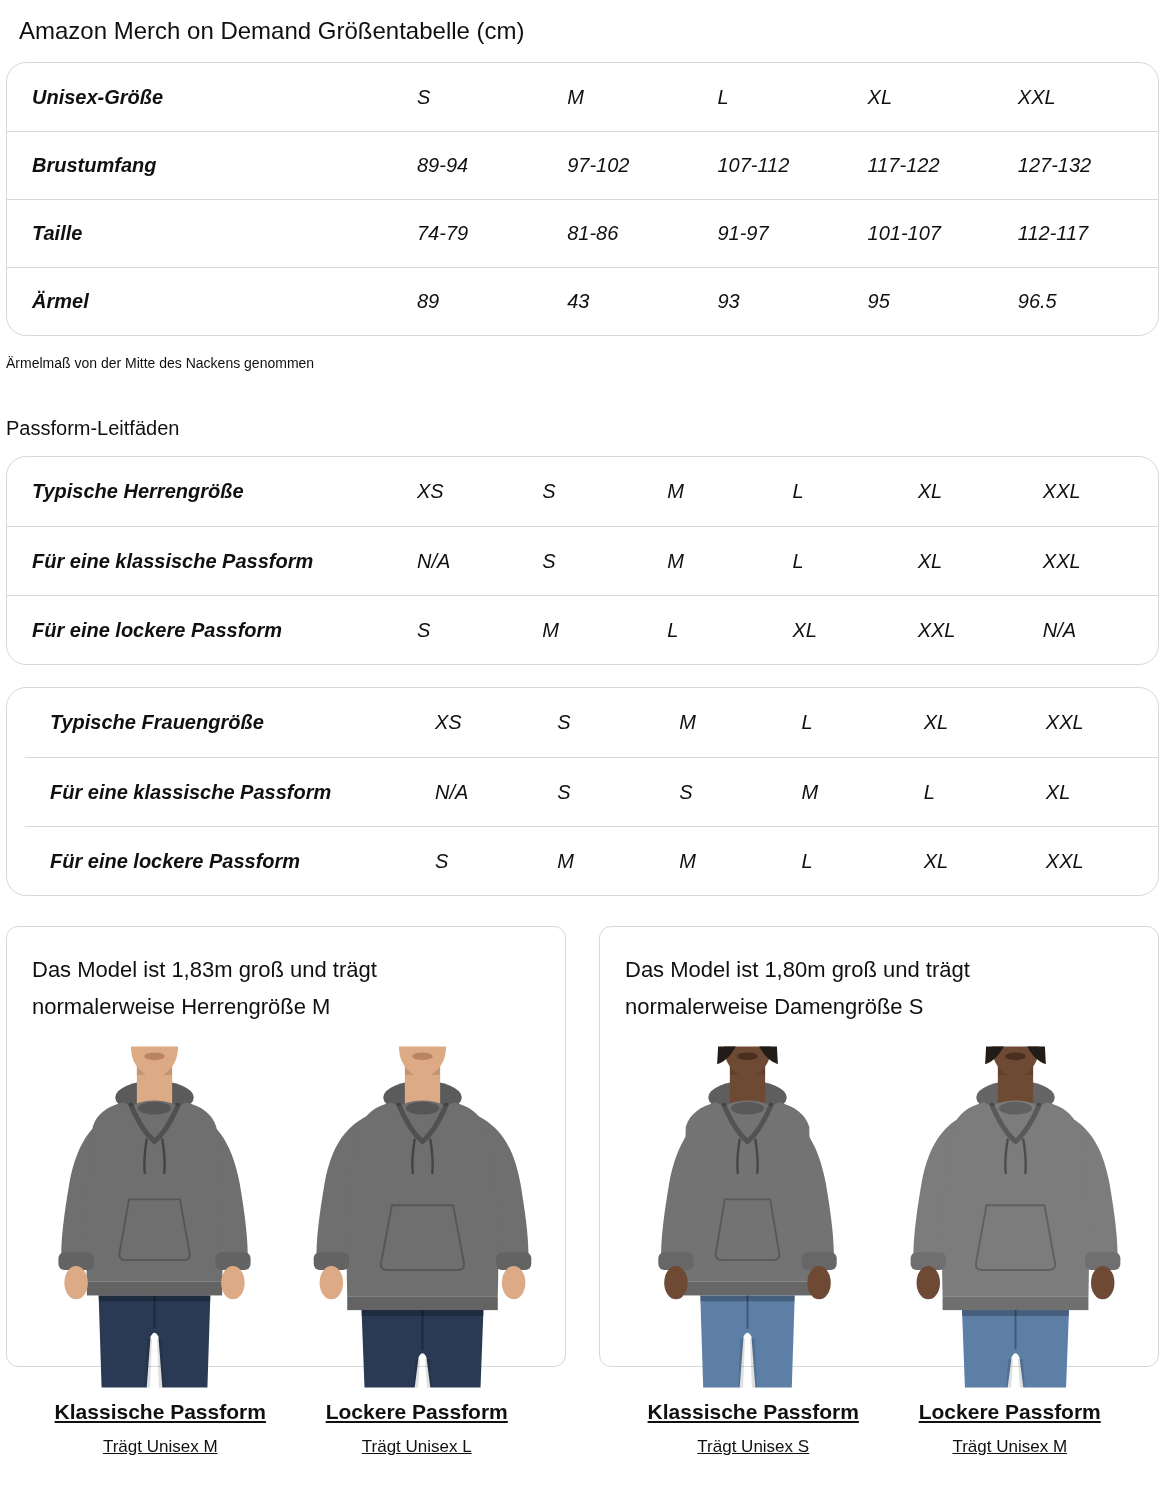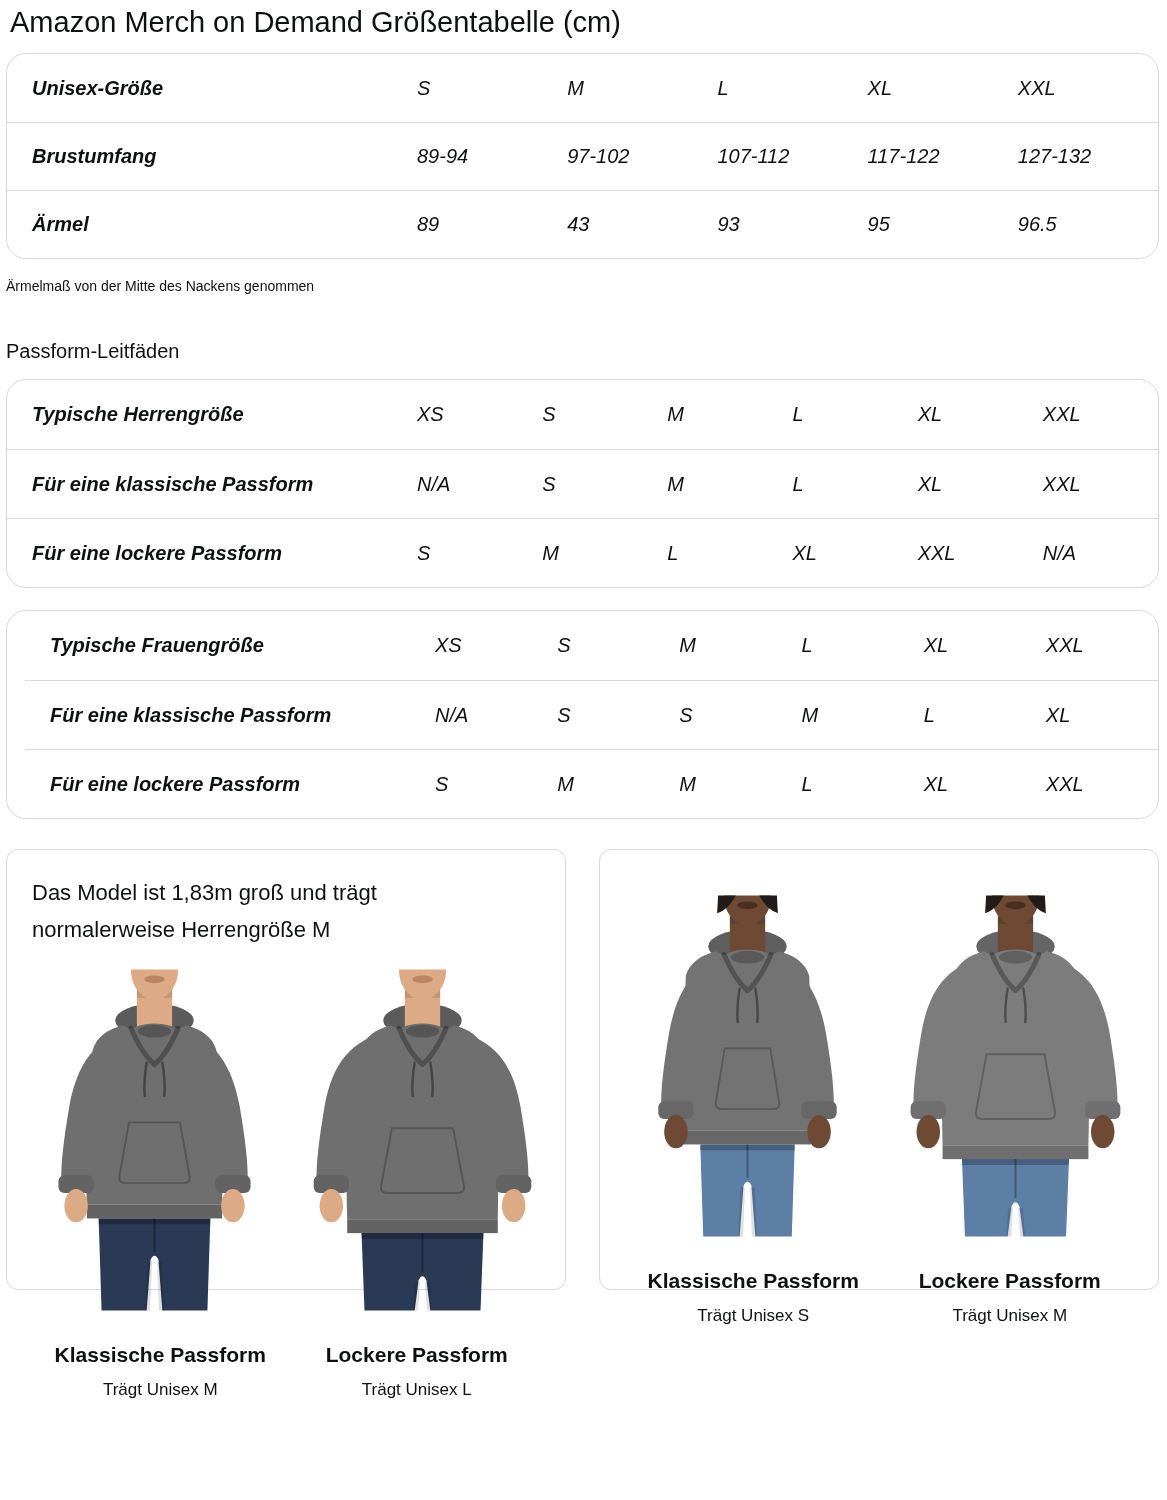--- a/index.html
+++ b/index.html
@@ -9,21 +9,21 @@
   }
   *{box-sizing:border-box;}
   html,body{margin:0;padding:0;}
   body{
     width:1167px;height:1500px;overflow:hidden;
     background:var(--background);
     color:var(--text);
     font-family:"Liberation Sans", sans-serif;
   }
   .page{padding:3px 8px 0 6px;}
-  .title{font-size:29px;font-weight:400;line-height:30px;margin:4px;}
+  .title{font-size:24px;font-weight:400;line-height:30px;margin:13px;}
   .table{
     border:1.5px solid var(--border);
     border-radius:20px;
     overflow:hidden;
     background:var(--background);
     font-style:italic;
   }
   .t1{margin-top:16px;}
   .t2{margin-top:14px;}
   .t3{margin-top:22px;padding-left:18px;}
@@ -41,21 +41,21 @@
   .card{
     flex:1;height:441px;
     border:1.5px solid var(--border);
     border-radius:12px;
     padding:24px 20px 20px 25px;
   }
   .desc{font-size:22px;line-height:37px;max-width:480px;}
   .figs{display:flex;justify-content:space-between;margin-top:18px;height:350px;}
   .fig{width:245px;height:350px;}
   .fig svg{display:block;width:100%;height:100%;}
-  .caps{display:flex;margin-top:24px;}
+  .caps{display:flex;margin-top:4px;text-decoration:underline;}
   .cap{width:50%;text-align:center;}
   .cap-b{font-size:21px;font-weight:700;line-height:30px;}
   .cap-r{font-size:17px;line-height:30px;margin-top:5px;}
 </style>
 </head>
 <body>
 
 <div class="page">
 
   <h1 class="title">Amazon Merch on Demand Größentabelle (cm)</h1>
@@ -69,20 +69,28 @@
       <div class="cell">XL</div>
       <div class="cell">XXL</div>
     </div>
     <div class="trow cols5">
       <div class="cell label">Brustumfang</div>
       <div class="cell">89-94</div>
       <div class="cell">97-102</div>
       <div class="cell">107-112</div>
       <div class="cell">117-122</div>
       <div class="cell">127-132</div>
+    </div>
+    <div class="trow cols5">
+      <div class="cell label">Taille</div>
+      <div class="cell">74-79</div>
+      <div class="cell">81-86</div>
+      <div class="cell">91-97</div>
+      <div class="cell">101-107</div>
+      <div class="cell">112-117</div>
     </div>
     <div class="trow cols5">
       <div class="cell label">Ärmel</div>
       <div class="cell">89</div>
       <div class="cell">43</div>
       <div class="cell">93</div>
       <div class="cell">95</div>
       <div class="cell">96.5</div>
     </div>
   </div>
@@ -225,20 +233,21 @@
           <div class="cap-r">Trägt Unisex M</div>
         </div>
         <div class="cap">
           <div class="cap-b">Lockere Passform</div>
           <div class="cap-r">Trägt Unisex L</div>
         </div>
       </div>
     </div>
 
     <div class="card">
+      <div class="desc">Das Model ist 1,80m groß und trägt normalerweise Damengröße S</div>
       <div class="figs">
         <div class="fig">
             <svg viewBox="0 0 250 350" xmlns="http://www.w3.org/2000/svg">
   <ellipse cx="125" cy="52" rx="40" ry="17" fill="#737373"></ellipse>
   <ellipse cx="125" cy="52" rx="40" ry="17" fill="rgba(0,0,0,0.18)"></ellipse>
   <path d="M 99.1 62 C 71 72 53 96 45 140 C 40 170 36 198 37 220 L 68 224 C 63.5 194 63 162 72 134 C 78 114 86 98 98 86 Z" fill="#737373"></path>
   <path d="M 150.9 62 C 179 72 197 96 205 140 C 210 170 214 198 213 220 L 182 224 C 186.5 194 187 162 178 134 C 172 114 164 98 152 86 Z" fill="#737373"></path>
   <path d="M 93 57 C 77 61 66 69 62 82 C 61.2 120 58.2 180 60.2 240 L 189.8 240 C 191.8 180 188.8 120 188 82 C 184 69 173 61 157 57 C 141 67 109 67 93 57 Z" fill="#737373"></path>
   <rect x="60.2" y="240" width="129.60000000000002" height="14" fill="#737373"></rect>
   <rect x="60.2" y="240" width="129.60000000000002" height="14" fill="rgba(0,0,0,0.10)"></rect>

